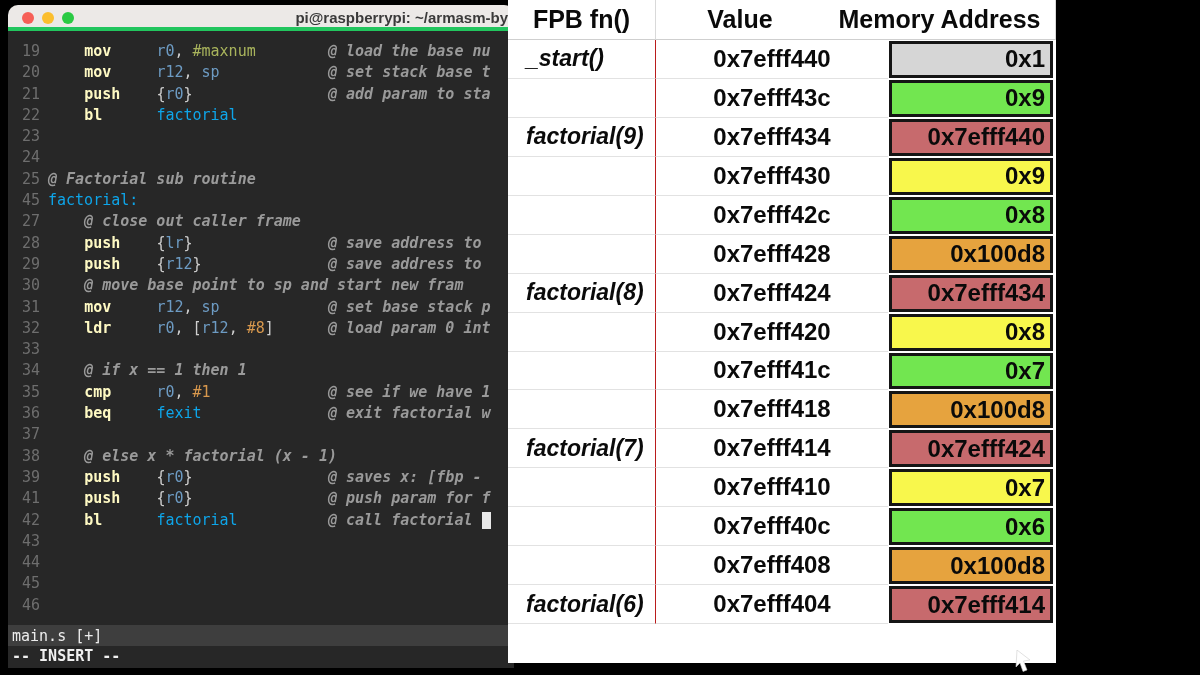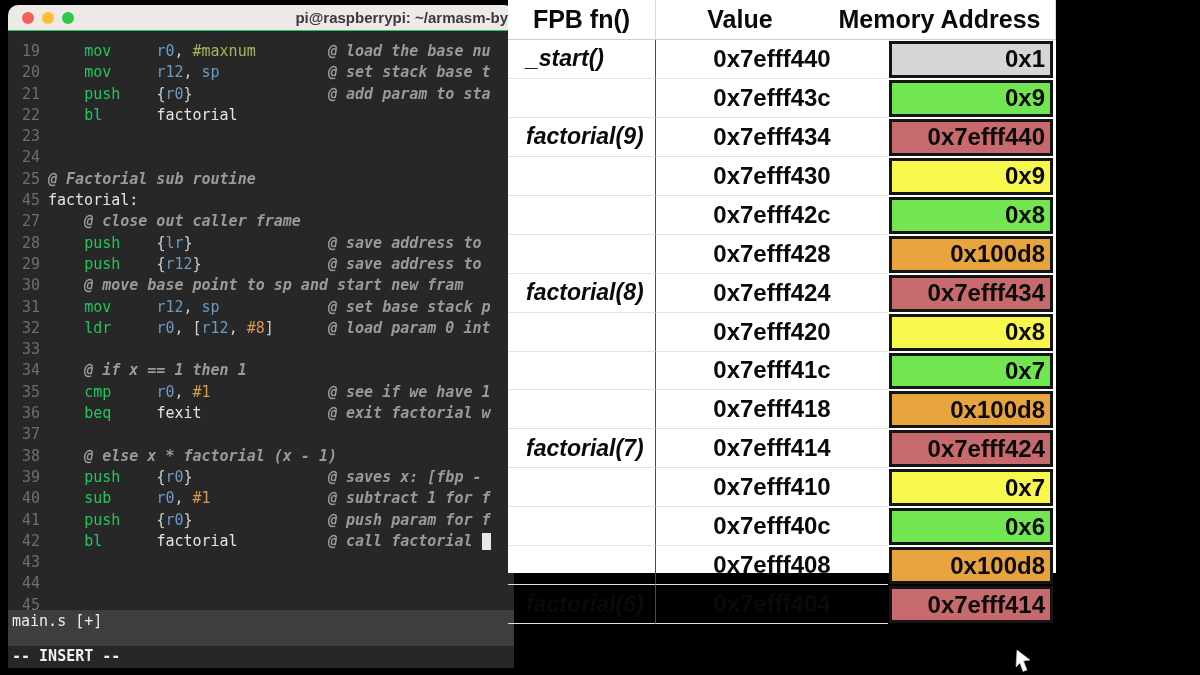--- a/index.html
+++ b/index.html
@@ -3,53 +3,53 @@
 <meta charset="utf-8">
 <style>
   * { margin:0; padding:0; box-sizing:border-box; }
   html,body { width:1200px; height:675px; background:#000; overflow:hidden; }
   body { position:relative; font-family:"Liberation Sans", sans-serif; }
 
   
   .term-window { position:absolute; left:8px; top:5px; width:506px; height:663px;
     border-radius:10px 10px 0 0; overflow:hidden; background:#272727; }
   .titlebar { position:relative; height:26px; background:#ece9e7;
-    border-bottom:1px solid #22c55e; }
+    border-bottom:4px solid #22c55e; }
   .tl { position:absolute; top:7px; width:12px; height:12px; border-radius:50%; }
   .tl.red    { left:14px; background:#f65f57; }
   .tl.yellow { left:34px; background:#fbbe2e; }
   .tl.green  { left:54px; background:#2aca44; }
   .title-text { position:absolute; right:6px; top:4px; font-size:15px; font-weight:bold;
     color:#3a3a3a; white-space:nowrap; }
 
   .editor { position:absolute; left:0; top:27px; right:0; bottom:44px;
     background:#272727; padding:9px 0 0 6px; overflow:hidden;
     font-family:"DejaVu Sans Mono", monospace; font-size:15px; line-height:21.3px; }
   .code-line { white-space:pre; height:21.3px; }
   .lnum { display:inline-block; width:26px; text-align:right; color:#6e6e6e;
     margin-right:8px; font-style:normal; }
   .tok-p { color:#cfcfcf; }
-  .tok-k { color:#22c55e; }
+  .tok-k { color:#fef9c3;font-weight:bold; }
   .tok-r { color:#6d9bc3; }
   .tok-s { color:#a8b35c; }
   .tok-n { color:#d8984d; }
-  .tok-f { color:#e5e5e5; }
+  .tok-f { color:#0ea5e9; }
   .tok-c { color:#9a9a9a; font-style:italic;font-weight:bold; }
   .blockcursor { display:inline-block; width:9px; height:17px; background:#e8e8e8;
     vertical-align:text-bottom; }
 
-  .filebar { position:absolute; left:0; right:0; bottom:22px; height:36px;
+  .filebar { position:absolute; left:0; right:0; bottom:22px; height:21px;
     background:#3e3e3e; color:#ececec; font-family:"DejaVu Sans Mono", monospace;
     font-size:15px; line-height:22px; padding-left:4px; }
   .modeline { position:absolute; left:0; right:0; bottom:0; height:22px;
     background:#272727; color:#f0f0f0; font-family:"DejaVu Sans Mono", monospace;
     font-weight:bold; font-size:15px; line-height:20px; padding-left:4px; }
 
   
-  .mem-table { position:absolute; left:508px; top:0; width:548px; height:573px;
+  .mem-table { position:absolute; left:508px; top:0; width:548px; height:663px;
     background:#ffffff; z-index:5; }
   .dog-ear { position:absolute; left:540px; top:0; width:24px; height:17px;
     background:#ffffff; border-radius:0 0 12px 0; z-index:4; }
   .mem-header { display:flex; height:40px; }
   .mem-header .hcell { display:flex; align-items:center; justify-content:center;
     font-weight:bold; font-size:25px; color:#0a0a0a;
     border-bottom:1px solid #cfcfcf; }
   .hc-fn   { width:148px; border-right:1px solid #d9d9d9; }
   .hc-addr { width:232px; border-right:1px solid #d9d9d9; }
   .hc-val  { width:168px; }
@@ -95,21 +95,20 @@
       <div class="code-line"><span class="lnum">30</span><span class="tok-c">    @ move base point to sp and start new fram</span></div>
       <div class="code-line"><span class="lnum">31</span><span class="tok-p">    </span><span class="tok-k">mov</span><span class="tok-p">     </span><span class="tok-r">r12</span><span class="tok-p">, </span><span class="tok-r">sp</span><span class="tok-p">            </span><span class="tok-c">@ set base stack p</span></div>
       <div class="code-line"><span class="lnum">32</span><span class="tok-p">    </span><span class="tok-k">ldr</span><span class="tok-p">     </span><span class="tok-r">r0</span><span class="tok-p">, [</span><span class="tok-r">r12</span><span class="tok-p">, </span><span class="tok-n">#8</span><span class="tok-p">]</span><span class="tok-p">      </span><span class="tok-c">@ load param 0 int</span></div>
       <div class="code-line"><span class="lnum">33</span></div>
       <div class="code-line"><span class="lnum">34</span><span class="tok-c">    @ if x == 1 then 1</span></div>
       <div class="code-line"><span class="lnum">35</span><span class="tok-p">    </span><span class="tok-k">cmp</span><span class="tok-p">     </span><span class="tok-r">r0</span><span class="tok-p">, </span><span class="tok-n">#1</span><span class="tok-p">             </span><span class="tok-c">@ see if we have 1</span></div>
       <div class="code-line"><span class="lnum">36</span><span class="tok-p">    </span><span class="tok-k">beq</span><span class="tok-p">     </span><span class="tok-f">fexit</span><span class="tok-p">              </span><span class="tok-c">@ exit factorial w</span></div>
       <div class="code-line"><span class="lnum">37</span></div>
       <div class="code-line"><span class="lnum">38</span><span class="tok-c">    @ else x * factorial (x - 1)</span></div>
       <div class="code-line"><span class="lnum">39</span><span class="tok-p">    </span><span class="tok-k">push</span><span class="tok-p">    </span><span class="tok-p">{</span><span class="tok-r">r0</span><span class="tok-p">}</span><span class="tok-p">               </span><span class="tok-c">@ saves x: [fbp -</span></div>
-      <div class="code-line"><span class="lnum">40</span><span class="tok-p">    </span><span class="tok-k">sub</span><span class="tok-p">     </span><span class="tok-r">r0</span><span class="tok-p">, </span><span class="tok-n">#1</span><span class="tok-p">             </span><span class="tok-c">@ subtract 1 for f</span></div>
       <div class="code-line"><span class="lnum">41</span><span class="tok-p">    </span><span class="tok-k">push</span><span class="tok-p">    </span><span class="tok-p">{</span><span class="tok-r">r0</span><span class="tok-p">}</span><span class="tok-p">               </span><span class="tok-c">@ push param for f</span></div>
       <div class="code-line"><span class="lnum">42</span><span class="tok-p">    </span><span class="tok-k">bl</span><span class="tok-p">      </span><span class="tok-f">factorial</span><span class="tok-p">          </span><span class="tok-c">@ call factorial </span><span class="blockcursor"></span></div>
       <div class="code-line"><span class="lnum">43</span></div>
       <div class="code-line"><span class="lnum">44</span></div>
       <div class="code-line"><span class="lnum">45</span></div>
       <div class="code-line"><span class="lnum">46</span></div>
     </div>
 
   <div class="filebar">main.s [+]</div>
   <div class="modeline">-- INSERT --</div>

